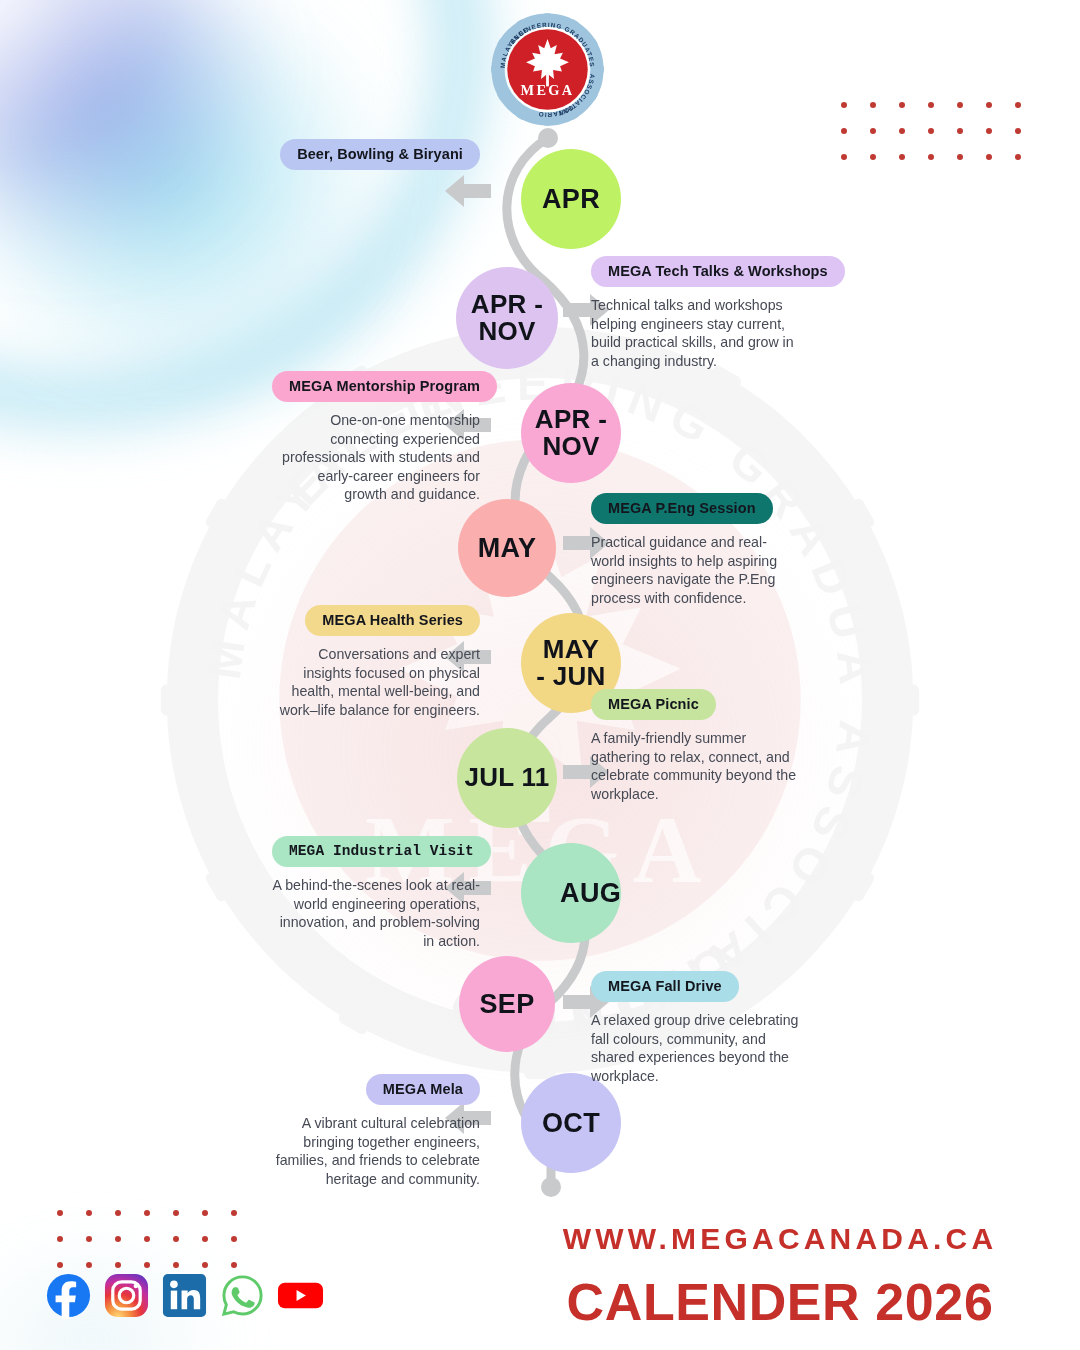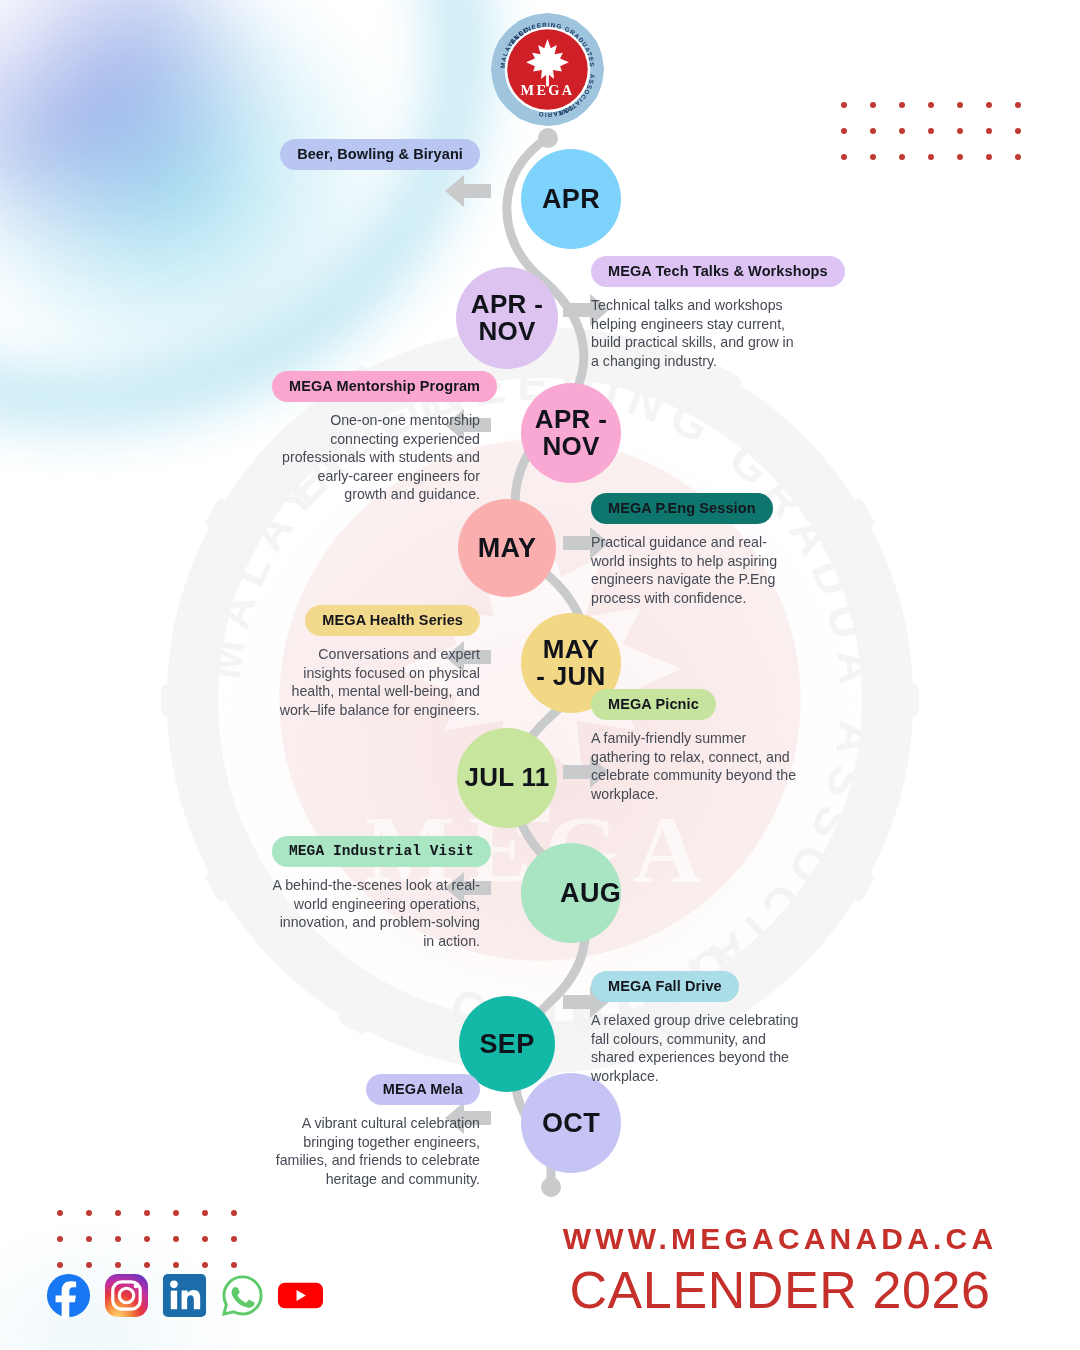--- a/index.html
+++ b/index.html
@@ -147,23 +147,23 @@
     width: 520px;
   }
   .footer-url {
     font-size: 30px;
     font-weight: 700;
     color: #c5302b;
     letter-spacing: 4.2px;
     white-space: nowrap;
   }
   .footer-title {
-    margin-top: 4px;
+    margin-top: 16px;
     font-size: 52px;
-    font-weight: 400;
+    font-weight: 700;
     color: #c5302b;
     letter-spacing: 0.6px;
     white-space: nowrap;
   }
 
   .socials {
     position: absolute;
     left: 45px; top: 1272px;
     display: flex;
     align-items: center;
@@ -330,21 +330,21 @@
              C 142,490 142,545 94,588
              C 46,630 48,690 96,733
              C 142,775 142,830 94,873
              C 48,915 48,975 96,1018
              L 96,1055" fill="none" stroke="#c9cacb" stroke-width="9" stroke-linecap="round"></path>
     <circle cx="93" cy="8" r="10" fill="#c9cacb"></circle>
     <circle cx="96" cy="1057" r="10" fill="#c9cacb"></circle>
   </svg>
 
   <div id="nodes-layer">
-      <div class="node" style="left: 521px; top: 149px; width: 100px; height: 100px; background: #7dd3fc; font-size: 27px;">
+      <div class="node" style="left: 521px; top: 149px; width: 100px; height: 100px; background: #bef264; font-size: 27px;">
         <span style="white-space: pre-line;">APR</span>
       </div>
       <div class="node" style="left: 456px; top: 267px; width: 102px; height: 102px; background: rgb(221, 196, 240); font-size: 26px;">
         <span style="white-space: pre-line;">APR -
 NOV</span>
       </div>
       <div class="node" style="left: 521px; top: 383px; width: 100px; height: 100px; background: rgb(249, 168, 212); font-size: 26px;">
         <span style="white-space: pre-line;">APR -
 NOV</span>
       </div>
@@ -354,21 +354,21 @@
       <div class="node" style="left: 521px; top: 613px; width: 100px; height: 100px; background: rgb(242, 215, 133); font-size: 26px;">
         <span style="white-space: pre-line;">MAY
 - JUN</span>
       </div>
       <div class="node" style="left: 457px; top: 728px; width: 100px; height: 100px; background: rgb(199, 229, 156); font-size: 26px;">
         <span style="white-space: pre-line;">JUL 11</span>
       </div>
       <div class="node" style="left: 521px; top: 843px; width: 100px; height: 100px; background: rgb(169, 228, 195); font-size: 27px; justify-content: flex-end;">
         <span style="white-space: pre-line;">AUG</span>
       </div>
-      <div class="node" style="left: 459px; top: 996px; width: 96px; height: 96px; background: #14b8a6; font-size: 27px;">
+      <div class="node" style="left: 459px; top: 956px; width: 96px; height: 96px; background: #f9a8d4; font-size: 27px;">
         <span style="white-space: pre-line;">SEP</span>
       </div>
       <div class="node" style="left: 521px; top: 1073px; width: 100px; height: 100px; background: rgb(198, 196, 245); font-size: 27px;">
         <span style="white-space: pre-line;">OCT</span>
       </div>
     </div>
   <div id="cards-layer">
       <div class="arrow" style="left: 443px; top: 173px;">
         <svg width="48" height="36" viewBox="0 0 48 36">
           <g fill="#c9cacb" transform="translate(48,0) scale(-1,1)">

